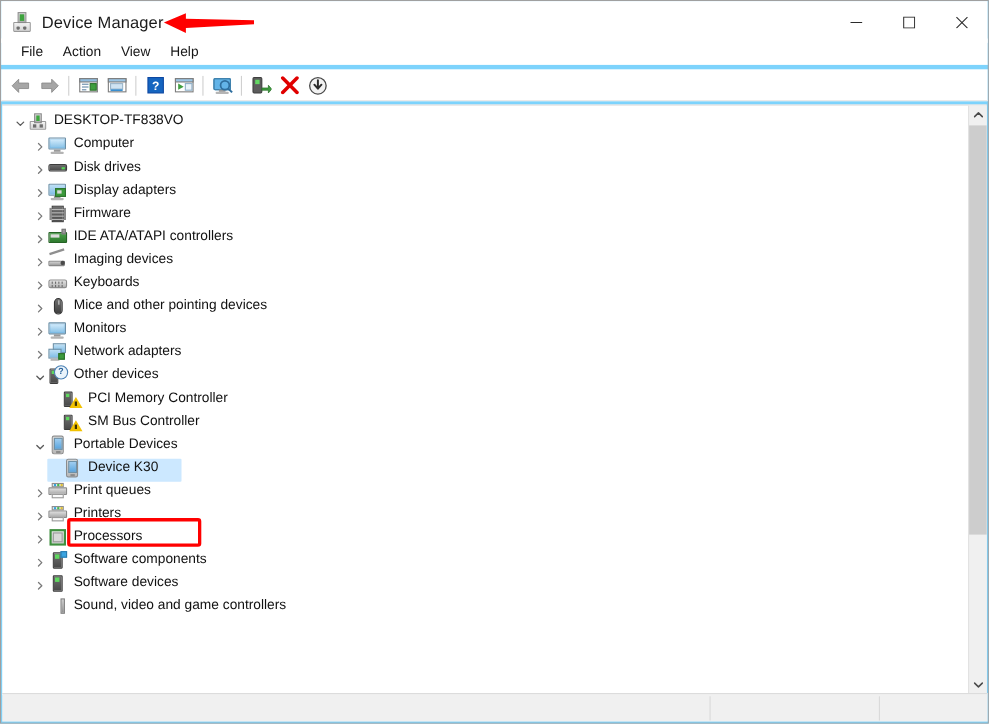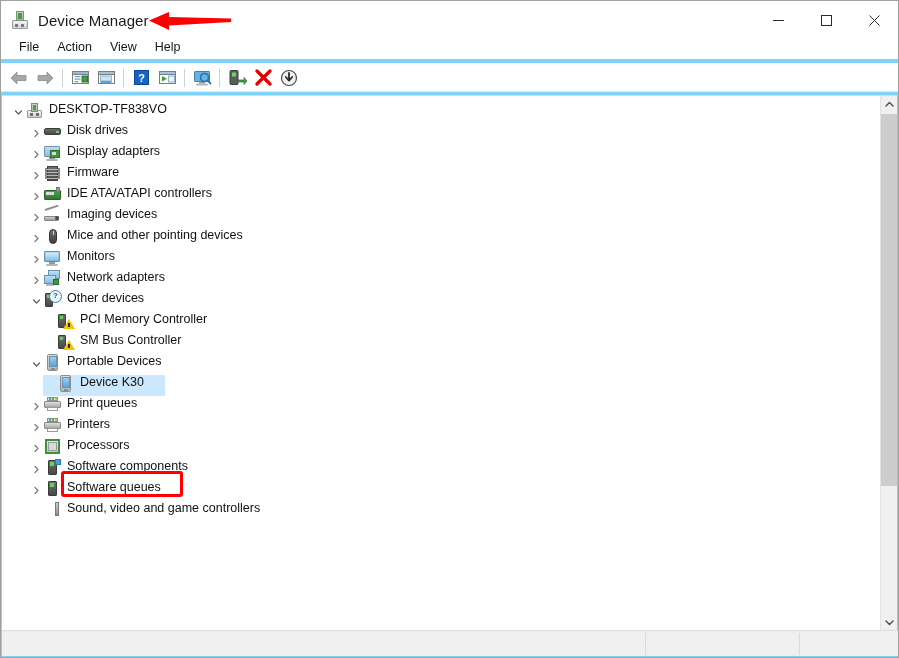--- a/index.html
+++ b/index.html
@@ -614,20 +614,37 @@
             <div class="chip">
                 <i></i>
               </div>
           </div>
         </div>
         <div class="row-label">DESKTOP-TF838VO</div>
       </div>
 
 
 
+      <div class="row lvl1">
+        <div class="chev">
+          <svg width="9" height="9" viewBox="0 0 9 9">
+              <path d="M3 1.5 L6 4.5 L3 7.5" fill="none" stroke="#7a7a7a" stroke-width="1.2" stroke-linecap="round" stroke-linejoin="round"></path>
+            </svg>
+        </div>
+        <div class="row-icon">
+          <div class="ic ic-screen">
+              <div class="screen">
+                <i></i>
+              </div>
+              <div class="stand"></div>
+              <div class="foot"></div>
+            </div>
+        </div>
+        <div class="row-label">Computer</div>
+      </div>
 
       <div class="row lvl1">
         <div class="chev">
           <svg width="9" height="9" viewBox="0 0 9 9">
               <path d="M3 1.5 L6 4.5 L3 7.5" fill="none" stroke="#7a7a7a" stroke-width="1.2" stroke-linecap="round" stroke-linejoin="round"></path>
             </svg>
         </div>
         <div class="row-icon">
           <div class="ic ic-disk">
               <div class="b"></div>
@@ -702,20 +719,41 @@
         <div class="row-icon">
           <div class="ic ic-img">
               <div class="arm"></div>
               <div class="bar"></div>
               <div class="lens"></div>
             </div>
         </div>
         <div class="row-label">Imaging devices</div>
       </div>
 
+      <div class="row lvl1">
+        <div class="chev">
+          <svg width="9" height="9" viewBox="0 0 9 9">
+              <path d="M3 1.5 L6 4.5 L3 7.5" fill="none" stroke="#7a7a7a" stroke-width="1.2" stroke-linecap="round" stroke-linejoin="round"></path>
+            </svg>
+        </div>
+        <div class="row-icon">
+          <div class="ic ic-kb">
+            <div class="b"></div>
+            <div class="k" style="left:2.5px;top:7px"></div>
+              <div class="k" style="left:5.5px;top:7px"></div>
+            <div class="k" style="left:8.5px;top:7px"></div>
+              <div class="k" style="left:11.5px;top:7px"></div>
+            <div class="k" style="left:2.5px;top:10px"></div>
+              <div class="k" style="left:5.5px;top:10px"></div>
+            <div class="k" style="left:8.5px;top:10px"></div>
+              <div class="k" style="left:11.5px;top:10px"></div>
+          </div>
+        </div>
+        <div class="row-label">Keyboards</div>
+      </div>
 
       <div class="row lvl1">
         <div class="chev">
           <svg width="9" height="9" viewBox="0 0 9 9">
               <path d="M3 1.5 L6 4.5 L3 7.5" fill="none" stroke="#7a7a7a" stroke-width="1.2" stroke-linecap="round" stroke-linejoin="round"></path>
             </svg>
         </div>
         <div class="row-icon">
           <div class="ic ic-mouse">
               <div class="b"></div>
@@ -908,21 +946,21 @@
           <svg width="9" height="9" viewBox="0 0 9 9">
               <path d="M3 1.5 L6 4.5 L3 7.5" fill="none" stroke="#7a7a7a" stroke-width="1.2" stroke-linecap="round" stroke-linejoin="round"></path>
             </svg>
         </div>
         <div class="row-icon">
           <div class="ic ic-sw">
               <div class="b"></div>
               <div class="led"></div>
             </div>
         </div>
-        <div class="row-label">Software queues</div>
+        <div class="row-label">Software devices</div>
       </div>
 
       <div class="row lvl1">
         <div class="chev">
           
         </div>
         <div class="row-icon">
           <div class="ic ic-snd">
               <div class="bar b3"></div>
             </div>

